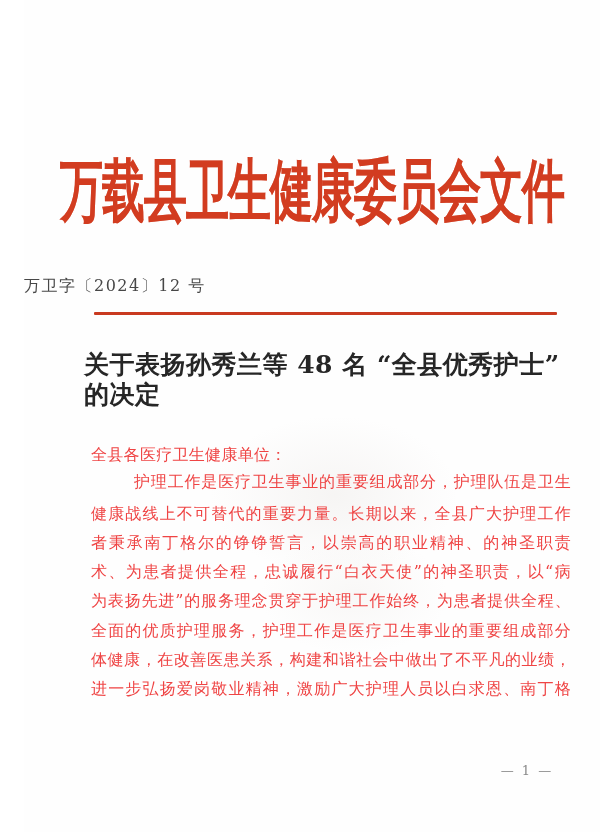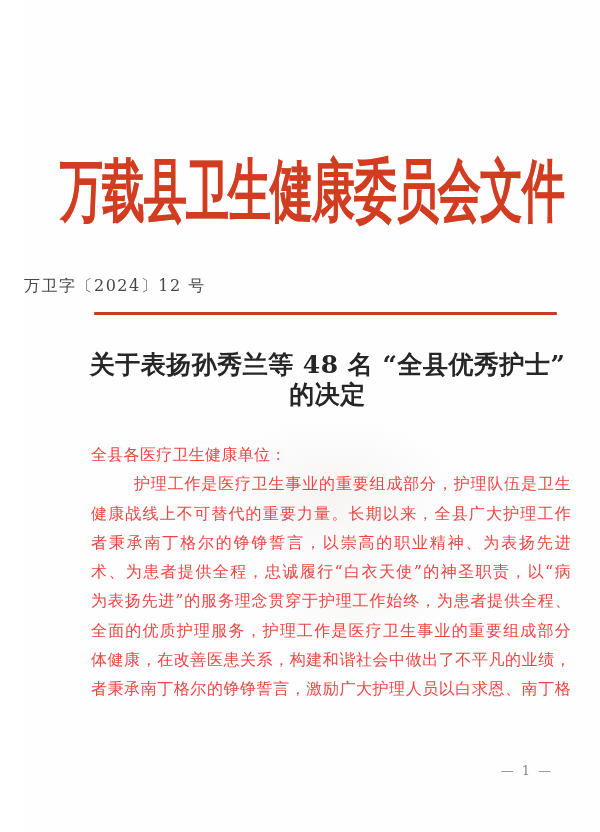--- a/index.html
+++ b/index.html
@@ -50,42 +50,42 @@
     color: #474747;
   }
   .red-line {
     position: absolute; top: 312px; left: 70px;
     width: 463px; height: 3px;
     background: #c93a20;
     border-radius: 1px;
   }
   .doc-title {
     position: absolute; top: 350px; left: 60px; width: 487px;
-    text-align: center;
+    text-align: left;
     font-size: 25px;
     font-weight: bold;
     color: #262626;
     line-height: 30px;
     letter-spacing: 0.5px;
   }
   .body-block {
     position: absolute; top: 440px; left: 67px; width: 480px;
     font-size: 16px;
     color: #ef4444;
   }
   .bline {
     height: 29.3px;
     line-height: 29.3px;
     letter-spacing: 0.3px;
   }
   .just {
     text-align: justify;
     text-align-last: justify;
   }
-  .indent { text-indent: 43px; }
+  .indent { text-indent: 43px; font-family: Liberation Mono, monospace; }
   .page-num {
     position: absolute; top: 763px; left: 468px; width: 70px;
     text-align: center;
     font-size: 13px;
     color: #8a8a8a;
     letter-spacing: 2px;
     white-space: nowrap;
   }
 </style>
 </head>
@@ -106,23 +106,23 @@
 
   <div class="doc-title">
     <div>关于表扬孙秀兰等 48 名 “全县优秀护士”</div>
     <div>的决定</div>
   </div>
 
   <div class="body-block">
     <div class="bline">全县各医疗卫生健康单位：</div>
     <div class="bline just indent">护理工作是医疗卫生事业的重要组成部分，护理队伍是卫生</div>
     <div class="bline just">健康战线上不可替代的重要力量。长期以来，全县广大护理工作</div>
-    <div class="bline just">者秉承南丁格尔的铮铮誓言，以崇高的职业精神、为表扬先进</div>
+    <div class="bline just">者秉承南丁格尔的铮铮誓言，以崇高的职业精神、的神圣职责</div>
     <div class="bline just">术、为患者提供全程，忠诚履行“白衣天使”的神圣职责，以“病</div>
     <div class="bline just">为表扬先进”的服务理念贯穿于护理工作始终，为患者提供全程、</div>
     <div class="bline just">全面的优质护理服务，护理工作是医疗卫生事业的重要组成部分</div>
     <div class="bline just">体健康，在改善医患关系，构建和谐社会中做出了不平凡的业绩，</div>
-    <div class="bline just">者秉承南丁格尔的铮铮誓言，激励广大护理人员以白求恩、南丁格</div>
+    <div class="bline just">进一步弘扬爱岗敬业精神，激励广大护理人员以白求恩、南丁格</div>
   </div>
 
   <div class="page-num">— 1 —</div>
 
 </div>
 
 </body></html>

